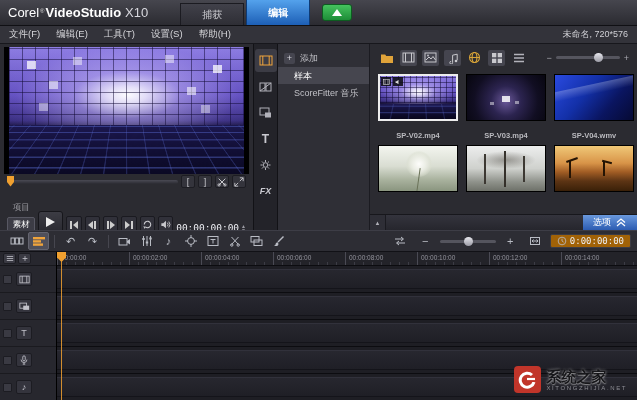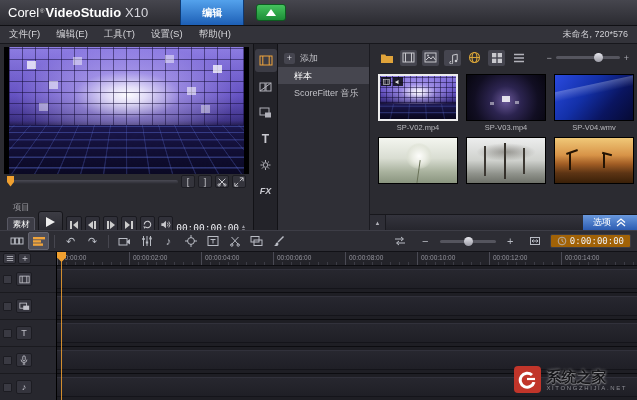--- a/index.html
+++ b/index.html
@@ -107,21 +107,21 @@
   .slider .knob { position:absolute; top:-3px; width:9px; height:9px; border-radius:50%;
                   background:linear-gradient(#e8e8ee,#9a9aa4); }
 
   .thumbs { flex:1; padding:3px 8px; display:grid; grid-template-columns:repeat(3,80px);
             gap:5px 8px; align-content:start; overflow:hidden; }
   .thumb { width:80px; }
   .thumb .img { height:47px; background:#111; border:1px solid #000; position:relative; overflow:hidden; }
   .thumb.selected .img { border:2px solid #ededed; }
   .badge { position:absolute; top:1px; width:10px; height:9px; background:rgba(10,10,14,.85);
            display:flex; align-items:center; justify-content:center; }
-  .cap { font-size:7.5px; color:#bababf; text-align:center; padding-top:2px; white-space:nowrap; }
+  .cap { font-size:7.5px; color:#bababf; text-align:center; padding-top:10px; white-space:nowrap;font-weight:bold; }
 
   .lib-footer { position:absolute; left:0; right:0; bottom:0; height:16px; display:flex; align-items:center;
                 background:linear-gradient(#34343d,#26262d); border-top:1px solid #17171c; }
   .scroll-up { width:16px; height:100%; display:flex; align-items:center; justify-content:center;
                background:#2e2e36; border-right:1px solid #1a1a20; font-size:6px; color:#b0b0b8; }
   .options-btn { margin-left:auto; height:100%; display:flex; align-items:center; gap:4px; padding:0 10px;
                  background:linear-gradient(#6a99dd,#2c5cb2); color:#fff; font-size:9px; }
 
   
   .tl-toolbar { height:22px; flex:0 0 22px; background:#2d2d34; border-top:1px solid #3d3d46;
@@ -177,20 +177,23 @@
 <div class="app">
 
   <div class="titlebar">
     <div class="logo">
       <span>Corel</span>
         <span class="reg">®</span>
         <span class="prod">VideoStudio</span>
         <span class="ver">X10</span>
     </div>
     <div class="tabs">
+      <div class="tab">
+          <span>捕获</span>
+        </div>
       <div class="tab active">
           <span>编辑</span>
         </div>
     </div>
     <div class="share-btn">
       <span class="tri-up"></span>
     </div>
   </div>
 
   <div class="menubar">

